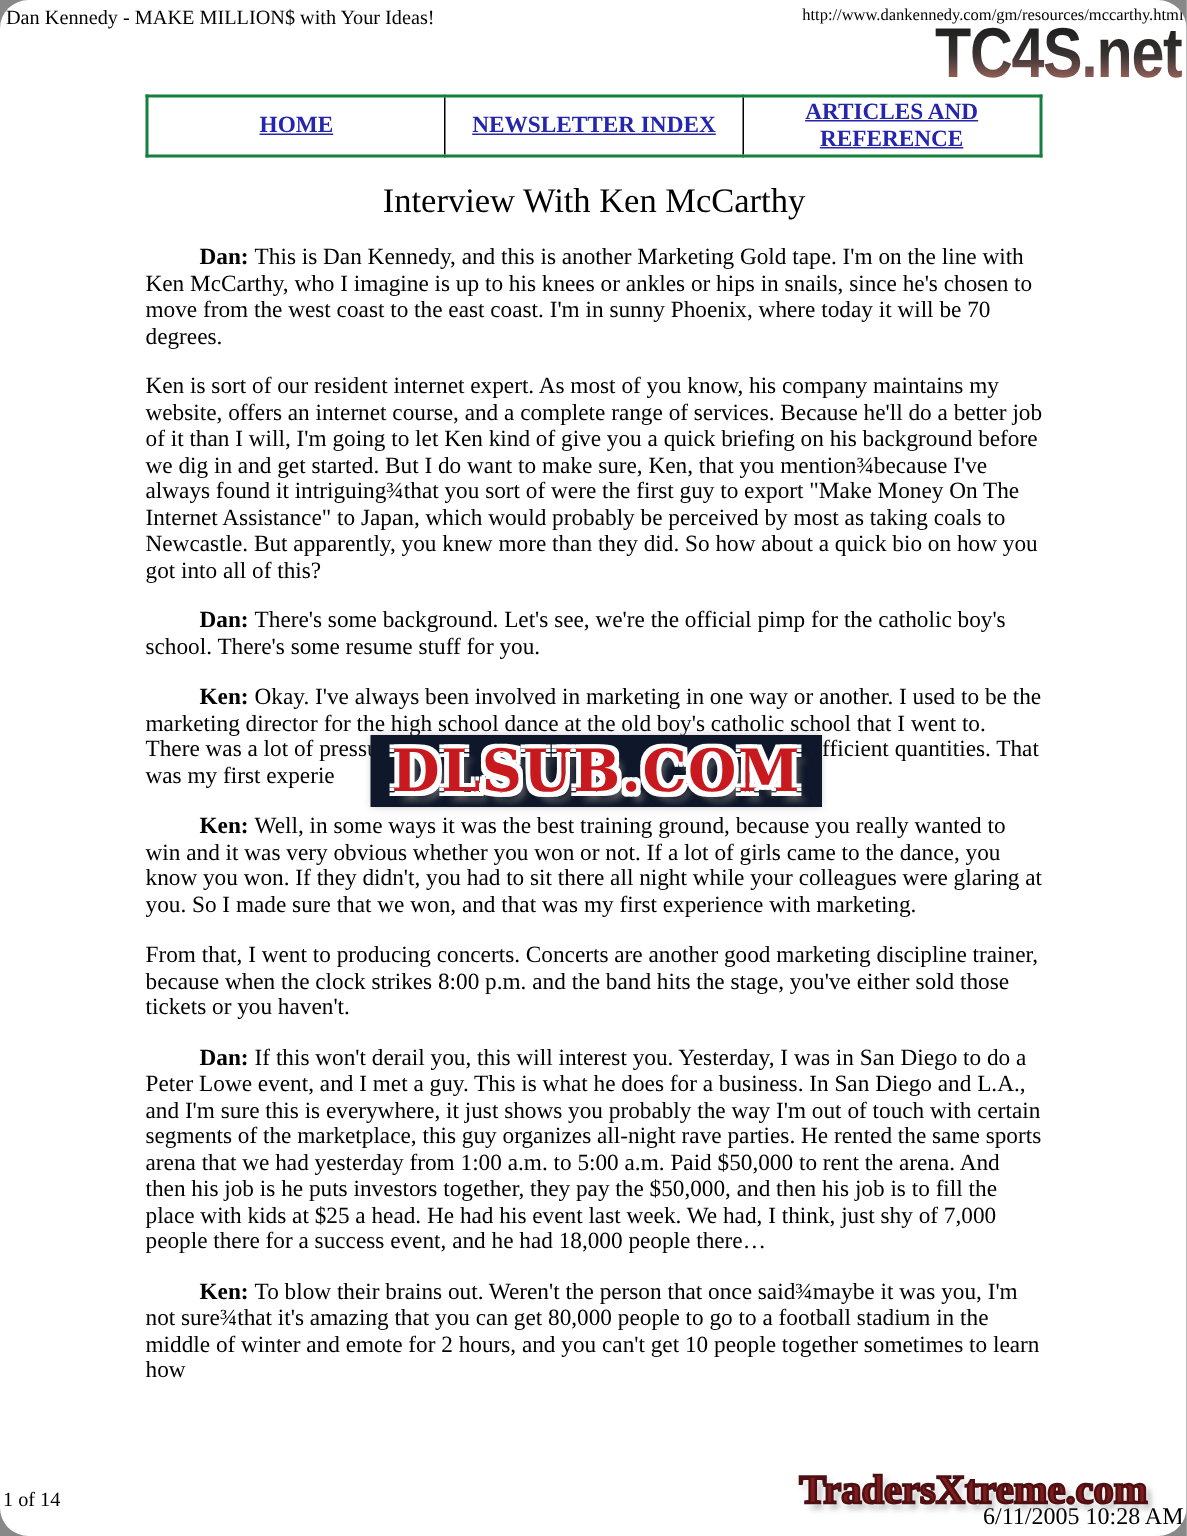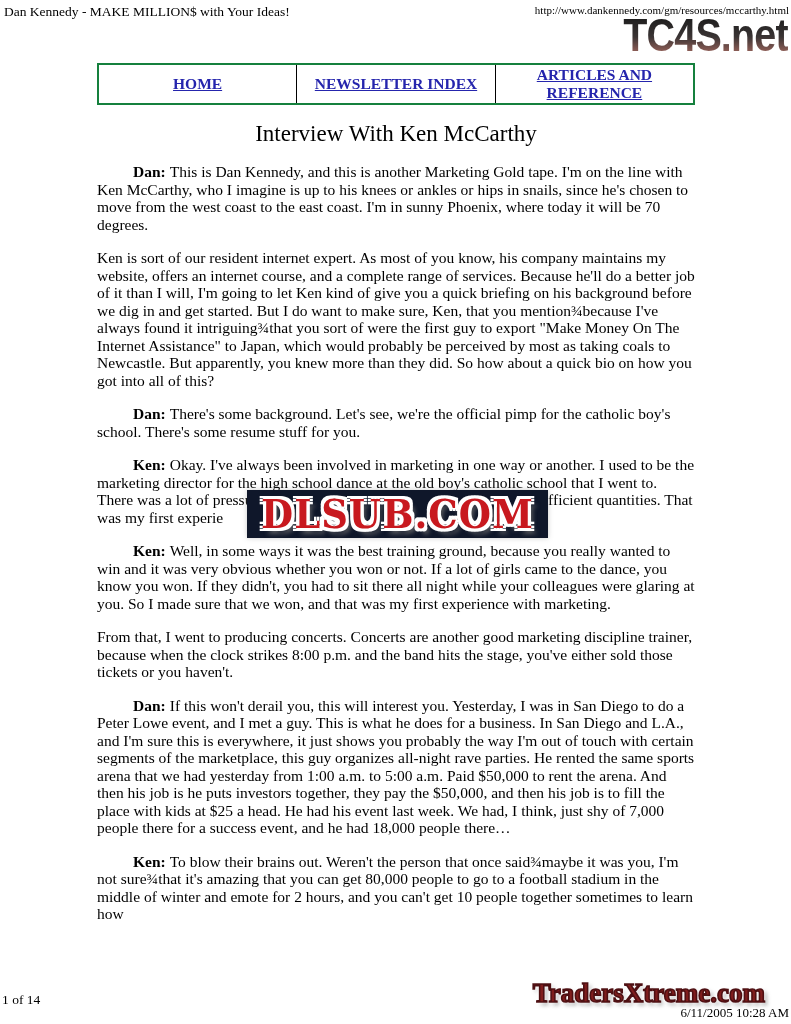--- a/index.html
+++ b/index.html
@@ -6,38 +6,39 @@
   html, body { background: #888; }
   .page {
     position: relative;
     width: 791px;
     height: 1024px;
     margin: 0 auto;
     background: #ffffff;
     font-family: "Liberation Serif", serif;
     color: #000;
     overflow: hidden;
+    border-radius: 19px;
   }
 
   
   .print-header-title {
     position: absolute; top: 4px; left: 4px;
     font-size: 13.5px; white-space: nowrap;
   }
   .print-header-url {
     position: absolute; top: 4px; right: 2px;
     font-size: 11px; white-space: nowrap;
   }
   .print-footer-page {
     position: absolute; bottom: 16px; left: 2px;
     font-size: 13.5px;
   }
   .print-footer-time {
     position: absolute; bottom: 3px; right: 2px;
-    font-size: 13px;
+    font-size: 16px;
   }
 
   
   .tc4s {
     position: absolute; top: 16px; right: 3px;
     font-family: "Liberation Sans", sans-serif;
     font-weight: 800;
     font-size: 47px;
     line-height: 38px;
     letter-spacing: -1px;

